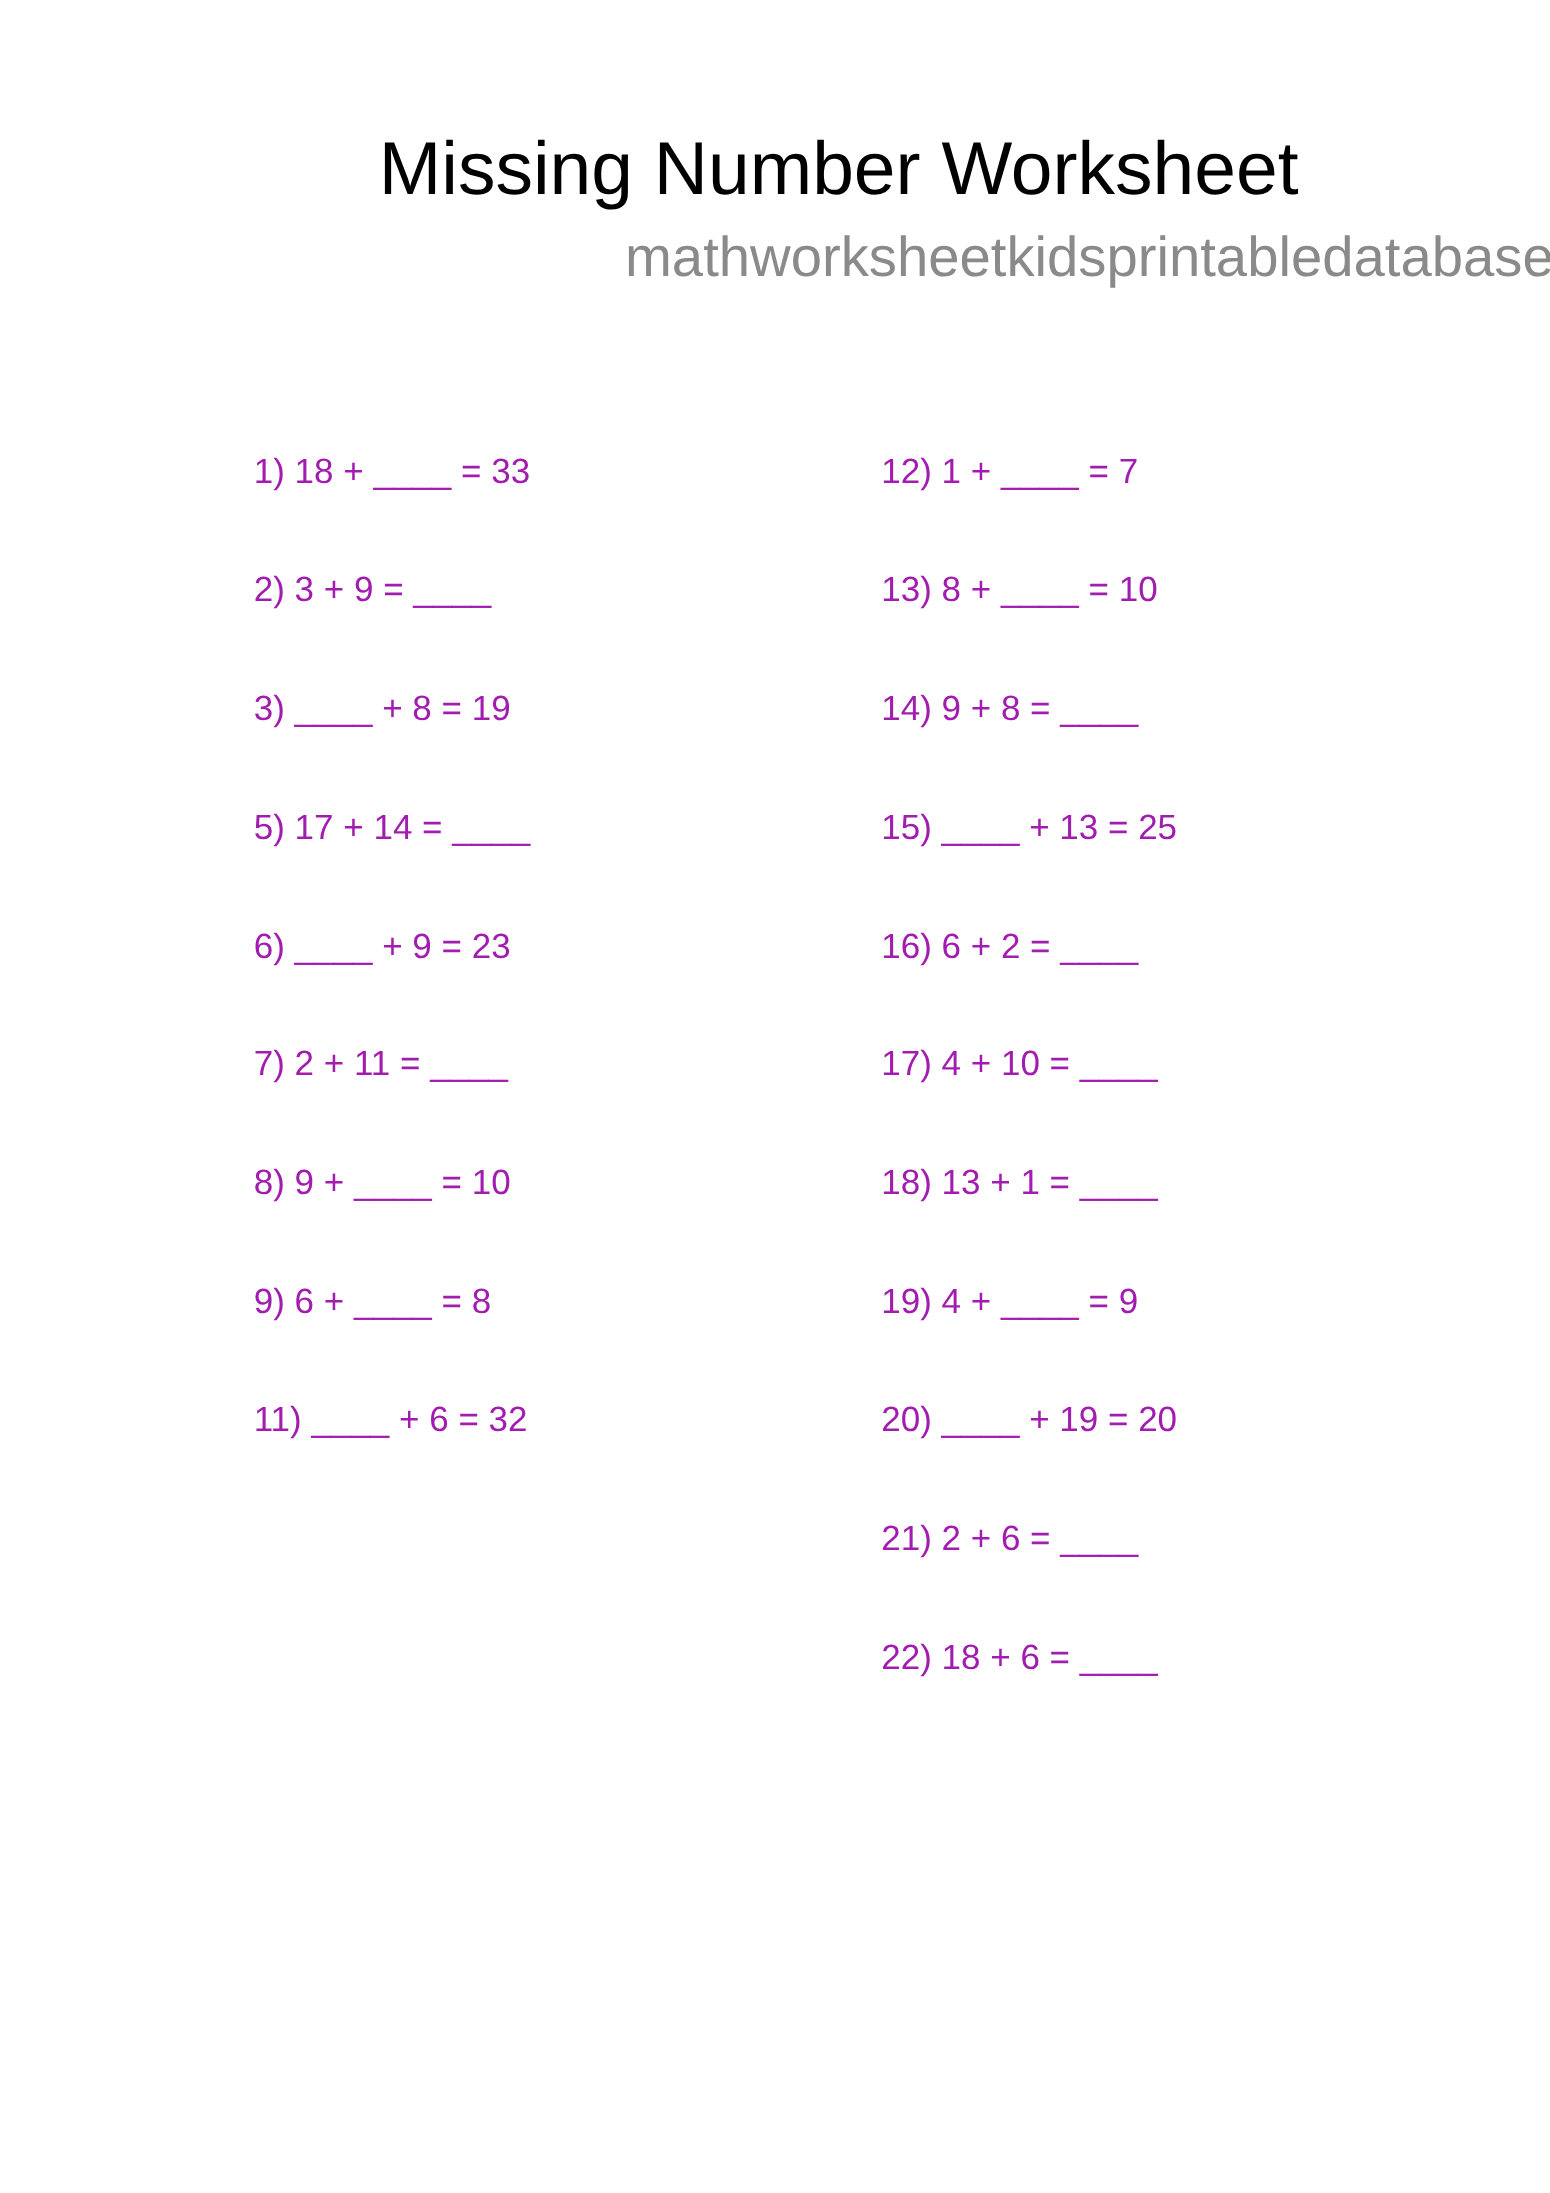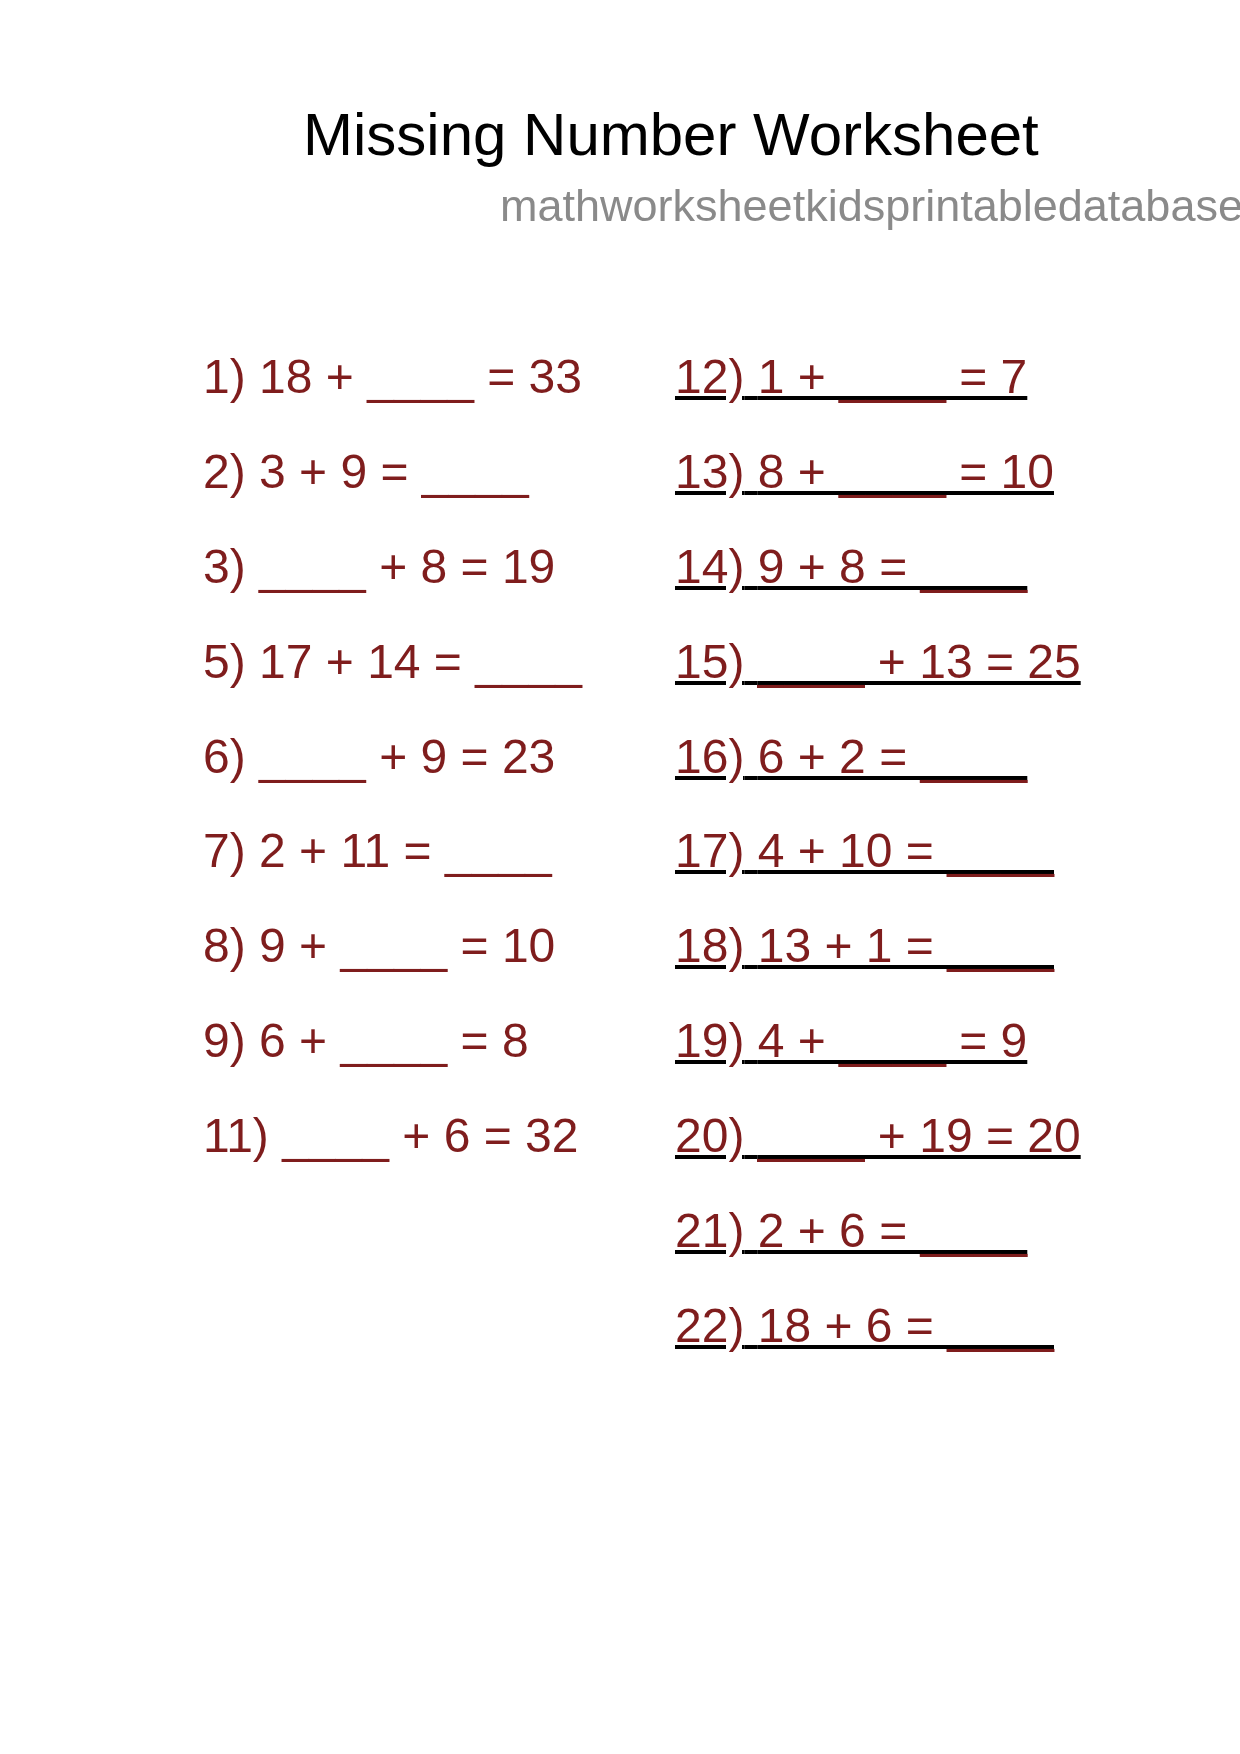--- a/index.html
+++ b/index.html
@@ -41,27 +41,27 @@
     font-size: 45px;
     line-height: 45px;
     white-space: nowrap;
     color: #8a8a8a;
   }
   .column {
     position: absolute;
     top: 355px;
   }
   .column.left { left: 203px; }
-  .column.right { left: 675px; text-decoration: underline; }
+  .column.right { left: 705px; }
   .problem {
     height: 94.9px;
-    font-size: 48px;
+    font-size: 28px;
     line-height: 44px;
     white-space: nowrap;
-    color: #7f1d1d;
+    color: #a21caf;
   }
   .problem span { white-space: pre; }
 </style>
 </head>
 <body>
 
 <div class="page">
   <h1 class="title">Missing Number Worksheet</h1>
   <div class="subtitle">mathworksheetkidsprintabledatabase</div>
 

